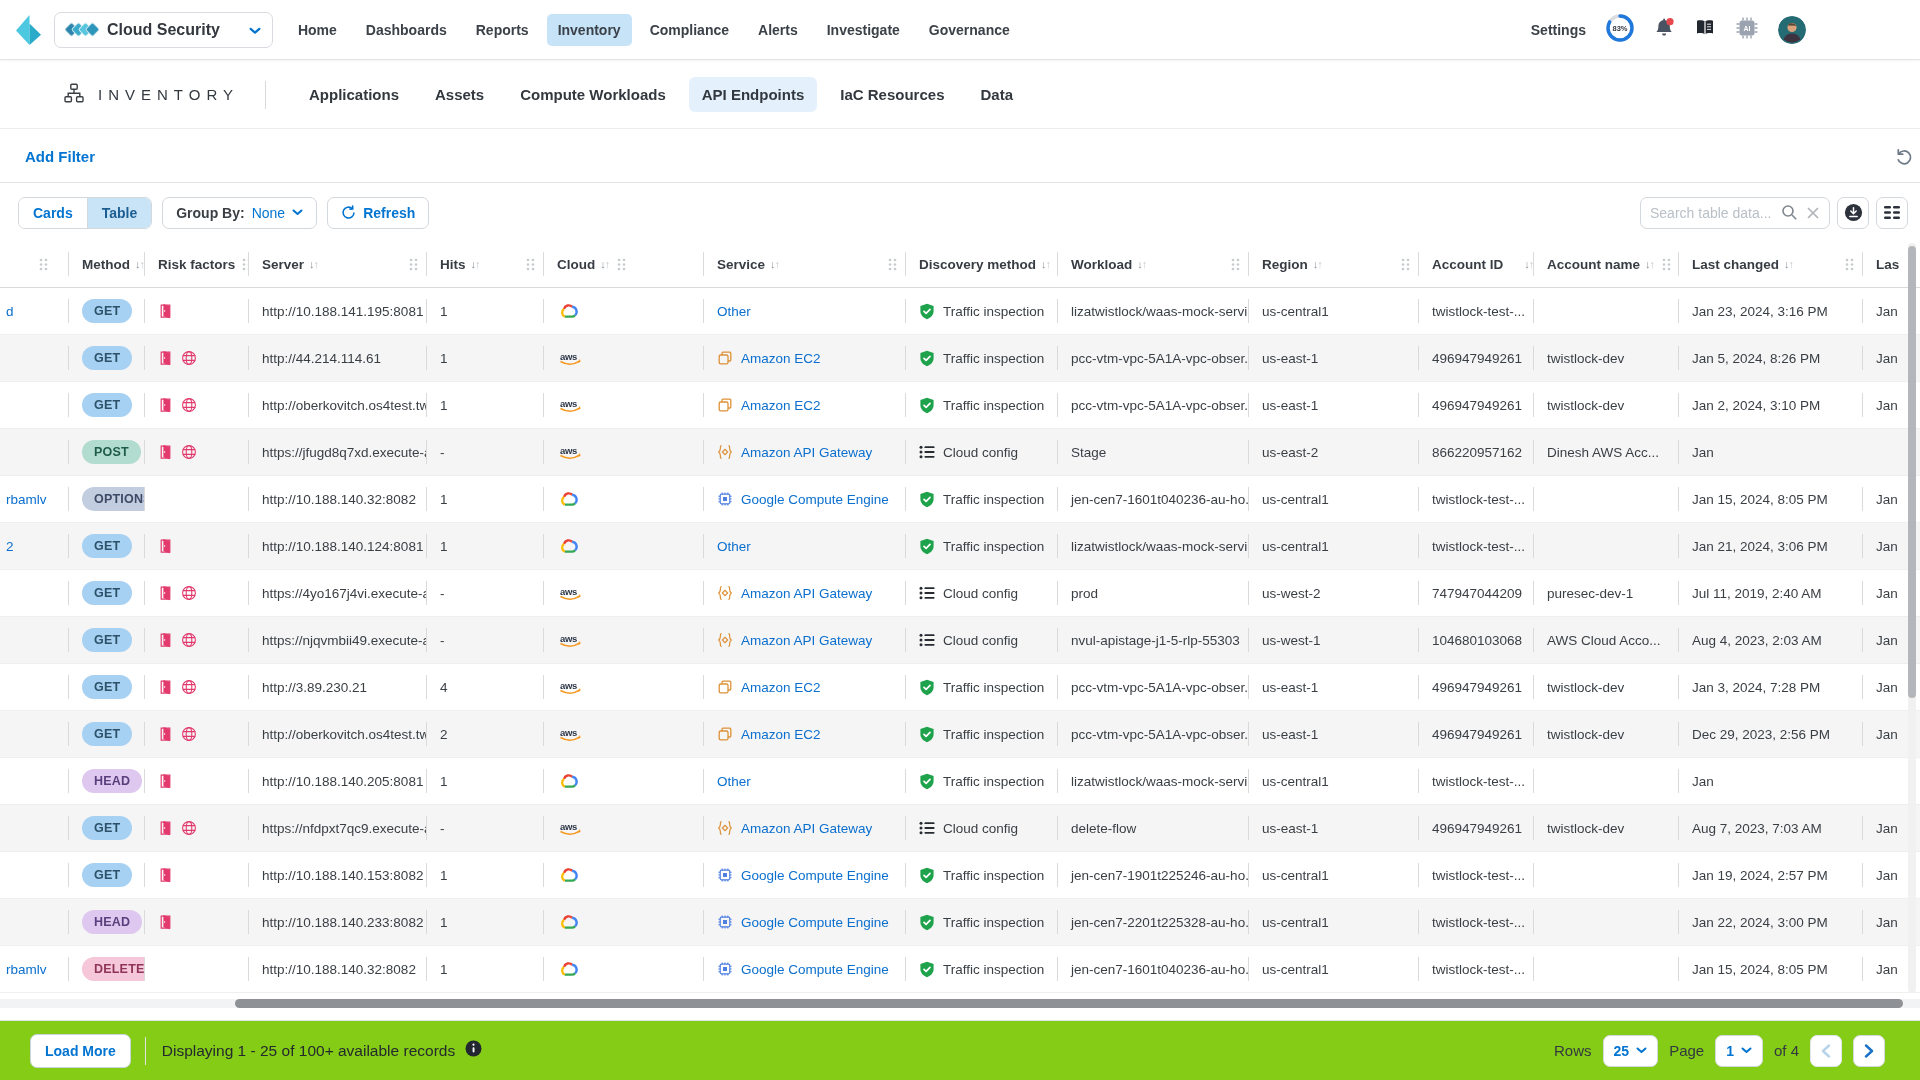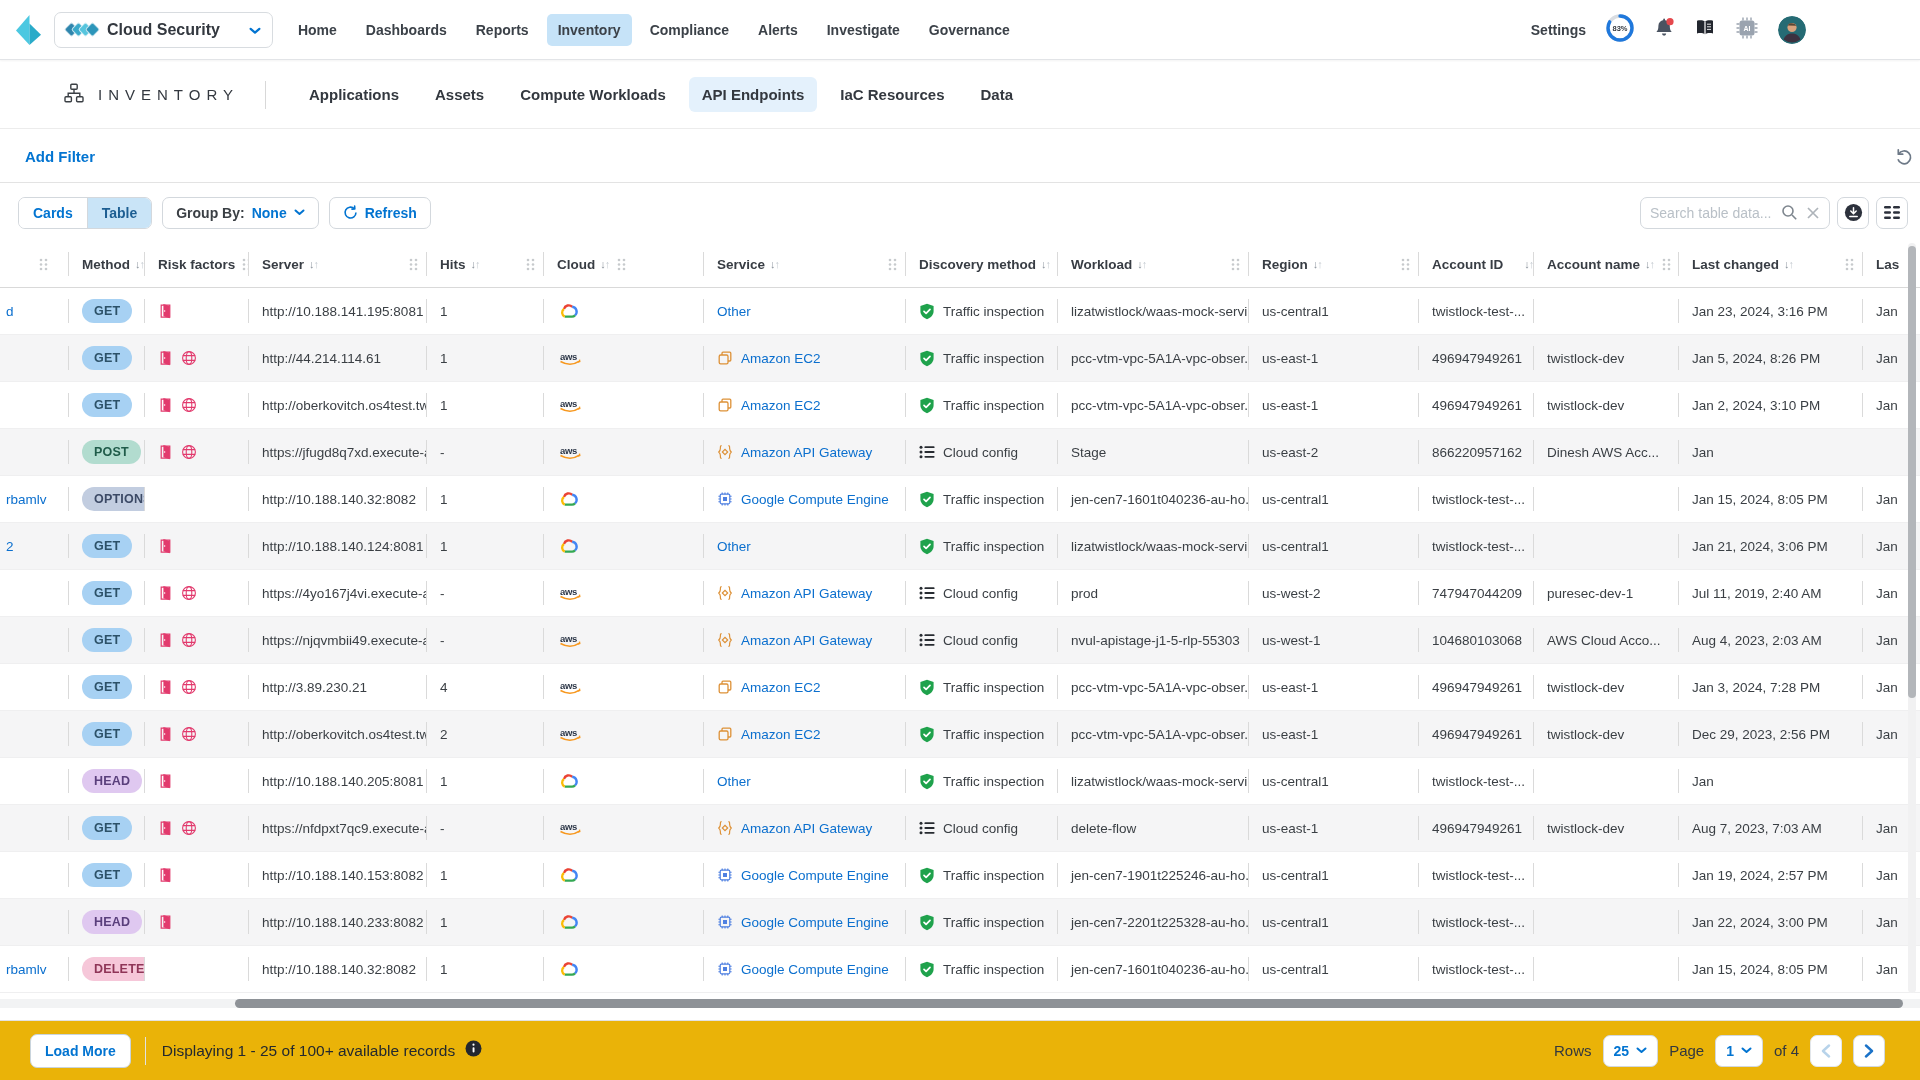--- a/index.html
+++ b/index.html
@@ -46,21 +46,21 @@
   .toolbar { position:absolute; top:184px; left:0; width:1920px; height:57px; background:#fff;
              display:flex; align-items:center; padding:0 12px 0 18px; }
   .seg { display:flex; border:1px solid #d3d8dd; border-radius:7px; overflow:hidden; height:32px; }
   .seg-btn { padding:0 14px; display:flex; align-items:center; font-size:14px; font-weight:600;
              color:#0274d1; background:#fff; cursor:pointer; }
   .seg-btn.active { background:#c9e4f7; color:#1d5e92; }
   .seg-btn + .seg-btn { border-left:1px solid #d3d8dd; }
   .tb-btn { height:32px; border:1px solid #d3d8dd; border-radius:7px; background:#fff; display:flex;
             align-items:center; gap:7px; padding:0 13px; font-size:14px; margin-left:10px; cursor:pointer; }
   .gb-label { font-weight:700; color:#3a3f44; }
-  .gb-value { font-weight:700; color:#0274d1; }
+  .gb-value { font-weight:400; color:#0274d1; }
   .refresh-label { font-weight:600; color:#0274d1; }
   .toolbar-right { margin-left:auto; display:flex; align-items:center; gap:7px; }
   .search-box { width:190px; height:32px; border:1px solid #d3d8dd; border-radius:7px; display:flex;
                 align-items:center; padding:0 9px; gap:8px; background:#fff; }
   .search-box input { border:none; outline:none; flex:1; min-width:0; font-size:14px; color:#333;
                       font-family:"Liberation Sans","DejaVu Sans",sans-serif; }
   .search-box input::placeholder { color:#b9c0c7; }
   .icon-btn { width:32px; height:32px; border:1px solid #d3d8dd; border-radius:7px; background:#fff;
               display:flex; align-items:center; justify-content:center; cursor:pointer; }
 
@@ -90,21 +90,21 @@
   .pill-options { background:#c2cde0; color:#3c4a66; }
   .pill-head    { background:#dfc8f0; color:#5a3f7c; }
   .pill-delete  { background:#f6c7d9; color:#8f3557; }
   .risk-ic { flex:none; }
   .vscroll { position:absolute; top:2px; right:4px; width:8px; height:750px; background:#f1f1f2; border-radius:4px; }
   .vthumb  { position:absolute; top:3px; left:0; width:8px; height:452px; background:#b3b6ba; border-radius:4px; }
   .hscroll { position:absolute; top:758px; left:0; width:1920px; height:9px; background:#f2f3f4; }
   .hthumb  { position:absolute; left:235px; top:0; width:1668px; height:9px; background:#8e9297; border-radius:5px; }
 
   
-  .footer { position:absolute; top:1020px; left:0; width:1920px; height:60px; background:#eab308;
+  .footer { position:absolute; top:1020px; left:0; width:1920px; height:60px; background:#84cc16;
             border-top:1px solid #e2e2e2; display:flex; align-items:center; padding:0 35px 0 30px; }
   .load-more { border:1px solid #c9d4dc; border-radius:7px; padding:8px 14px; color:#0274d1;
                font-size:14px; font-weight:600; background:#fff; cursor:pointer; }
   .foot-div { width:1px; height:28px; background:#e2e2e2; margin:0 16px 0 14px; }
   .summary { font-size:15.5px; color:#24292e; margin-right:10px; }
   .footer-right { margin-left:auto; display:flex; align-items:center; gap:11px; }
   .pg-label { font-size:15px; color:#33383f; }
   .pg-select { border:1px solid #d3d8dd; border-radius:7px; height:32px; padding:0 10px; display:flex;
                align-items:center; gap:7px; font-size:14px; font-weight:700; color:#0274d1; background:#fff; cursor:pointer; }
   .pg-btn { width:32px; height:32px; border:1px solid #d3d8dd; border-radius:7px; background:#fff;

